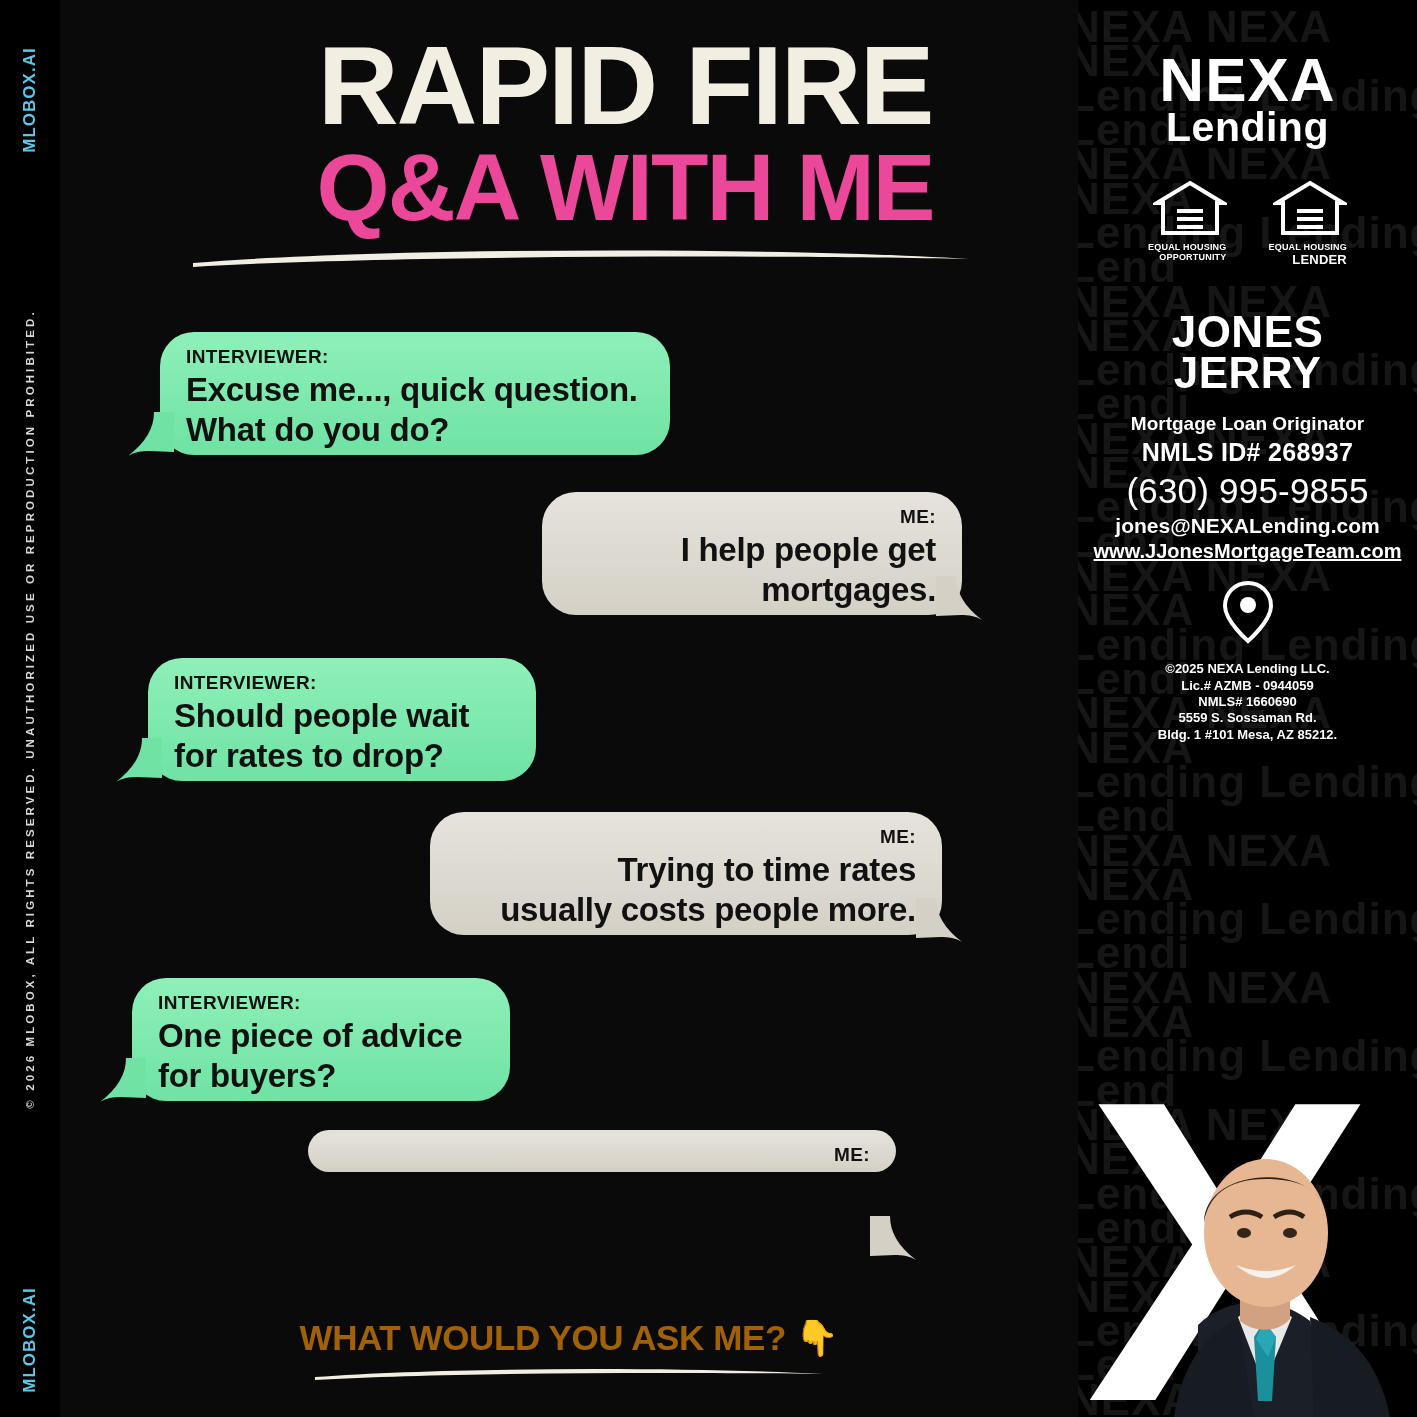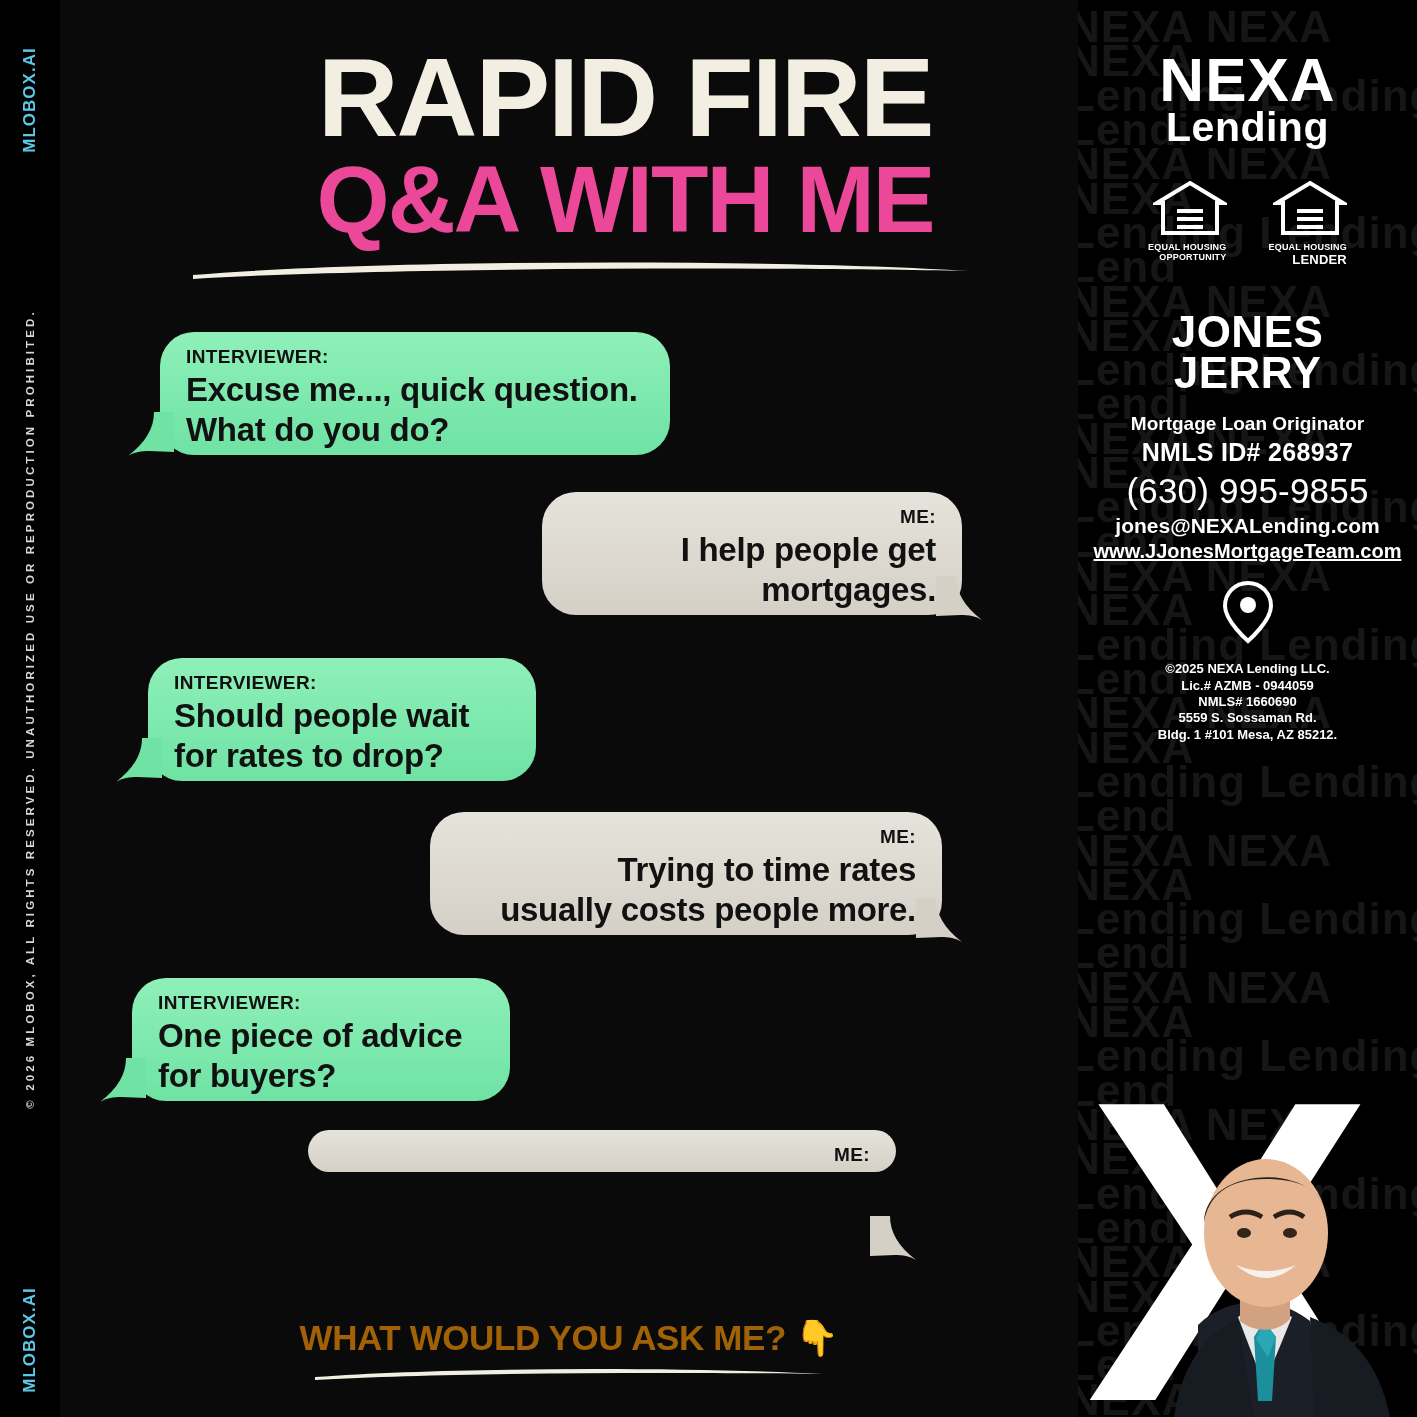--- a/index.html
+++ b/index.html
@@ -68,21 +68,21 @@
   .main {
     position: absolute;
     left: 60px; top: 0;
     width: 1018px; height: 1417px;
     background: #0a0a0a;
   }
 
   .title-wrap {
     position: absolute;
     left: 125px;
-    top: 46px;
+    top: 34px;
     width: 880px;
   }
   .title-line1 {
     color: #f2efe2;
     font-size: 112px;
     line-height: 0.92;
     font-weight: 800;
     letter-spacing: -2px;
     text-align: center;
   }

